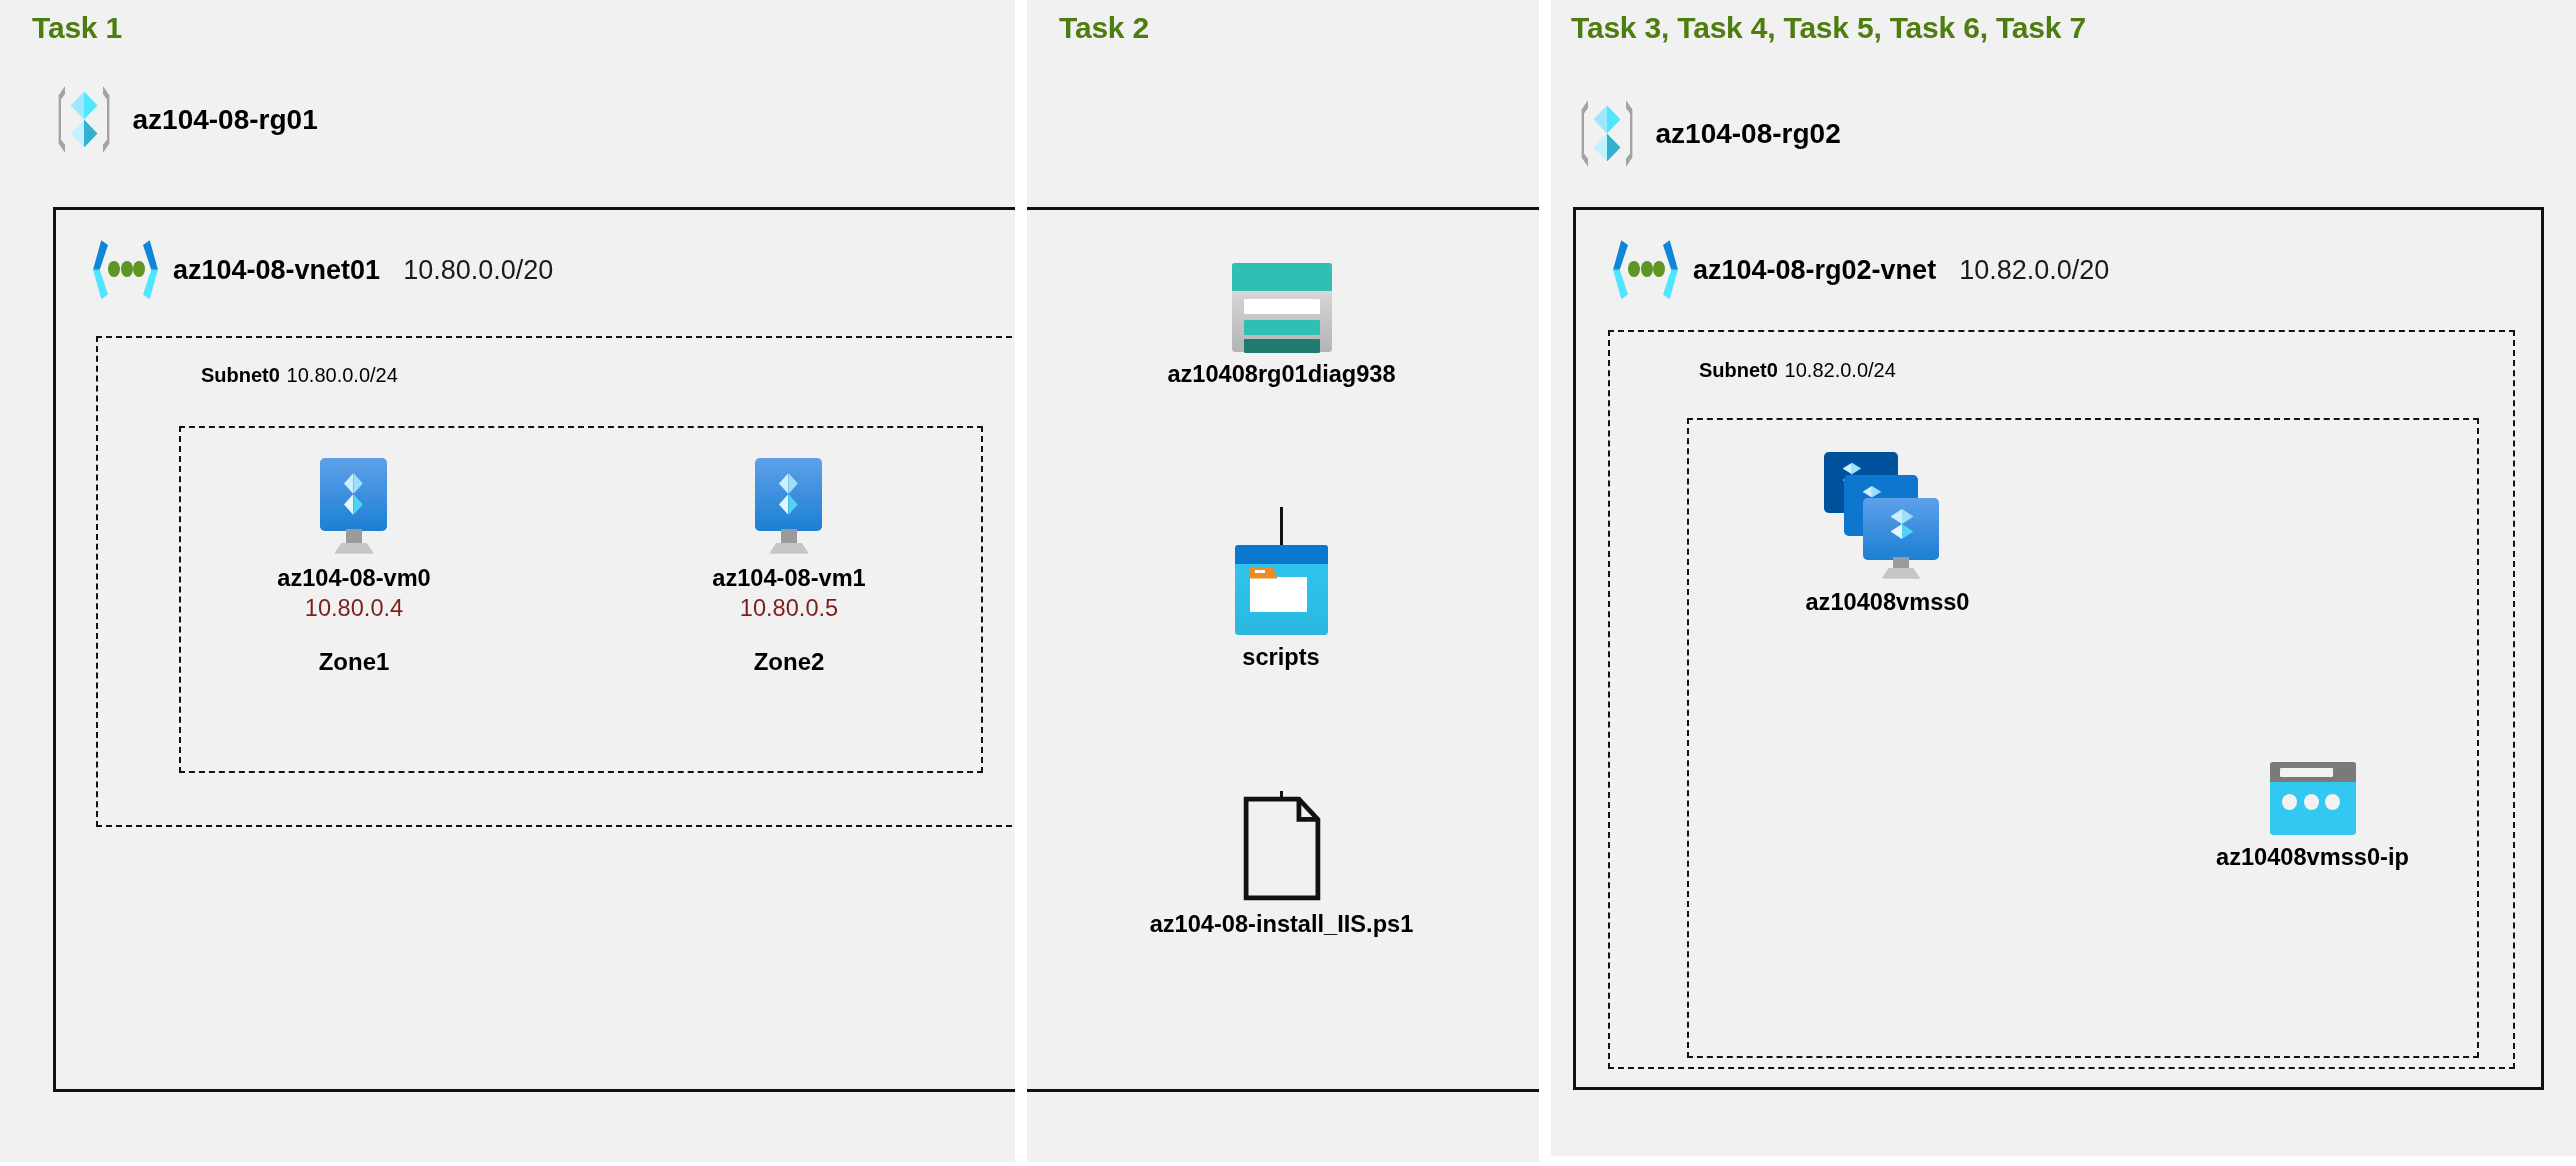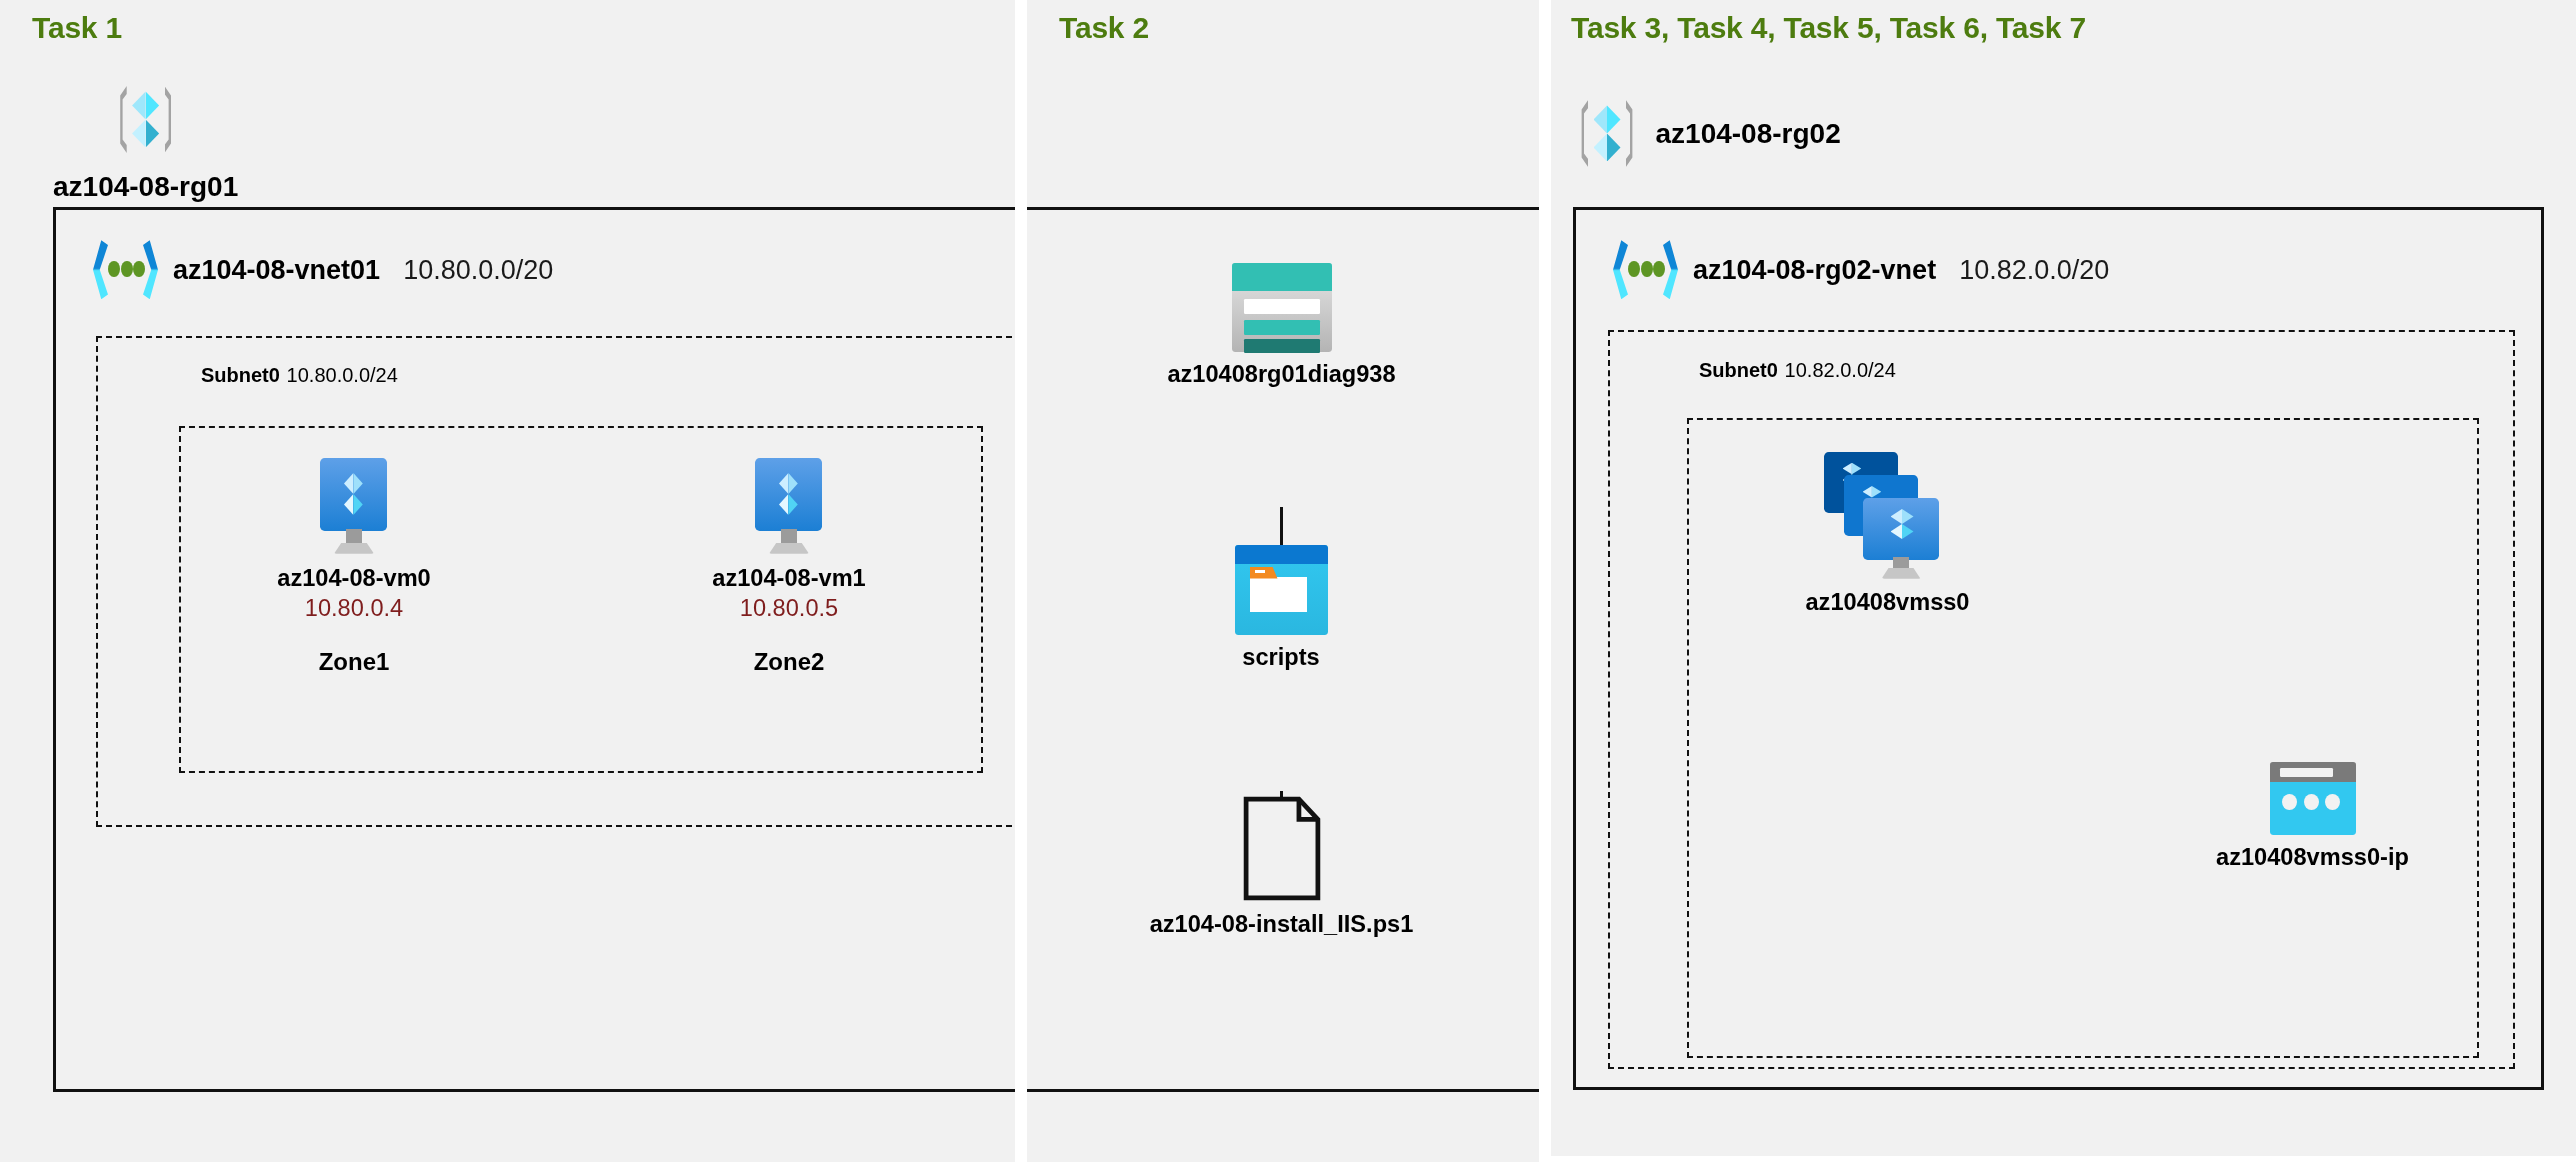--- a/index.html
+++ b/index.html
@@ -41,21 +41,21 @@
   #task3-label { left: 1571px; top: 10.8px; }
 
   
   .rg-header {
     position: absolute;
     display: flex;
     align-items: center;
     gap: 17.5px;
     white-space: nowrap;
   }
-  #rg01-header { left: 53px;   top: 86px; flex-direction: column; }
+  #rg01-header { left: 53px;   top: 86px; }
   #rg02-header { left: 1576px; top: 100px; justify-content: center; }
   .rg-name {
     font-size: 28px;
     font-weight: bold;
     color: #000000;
   }
 
   
   .vnet-box {
     position: absolute;

